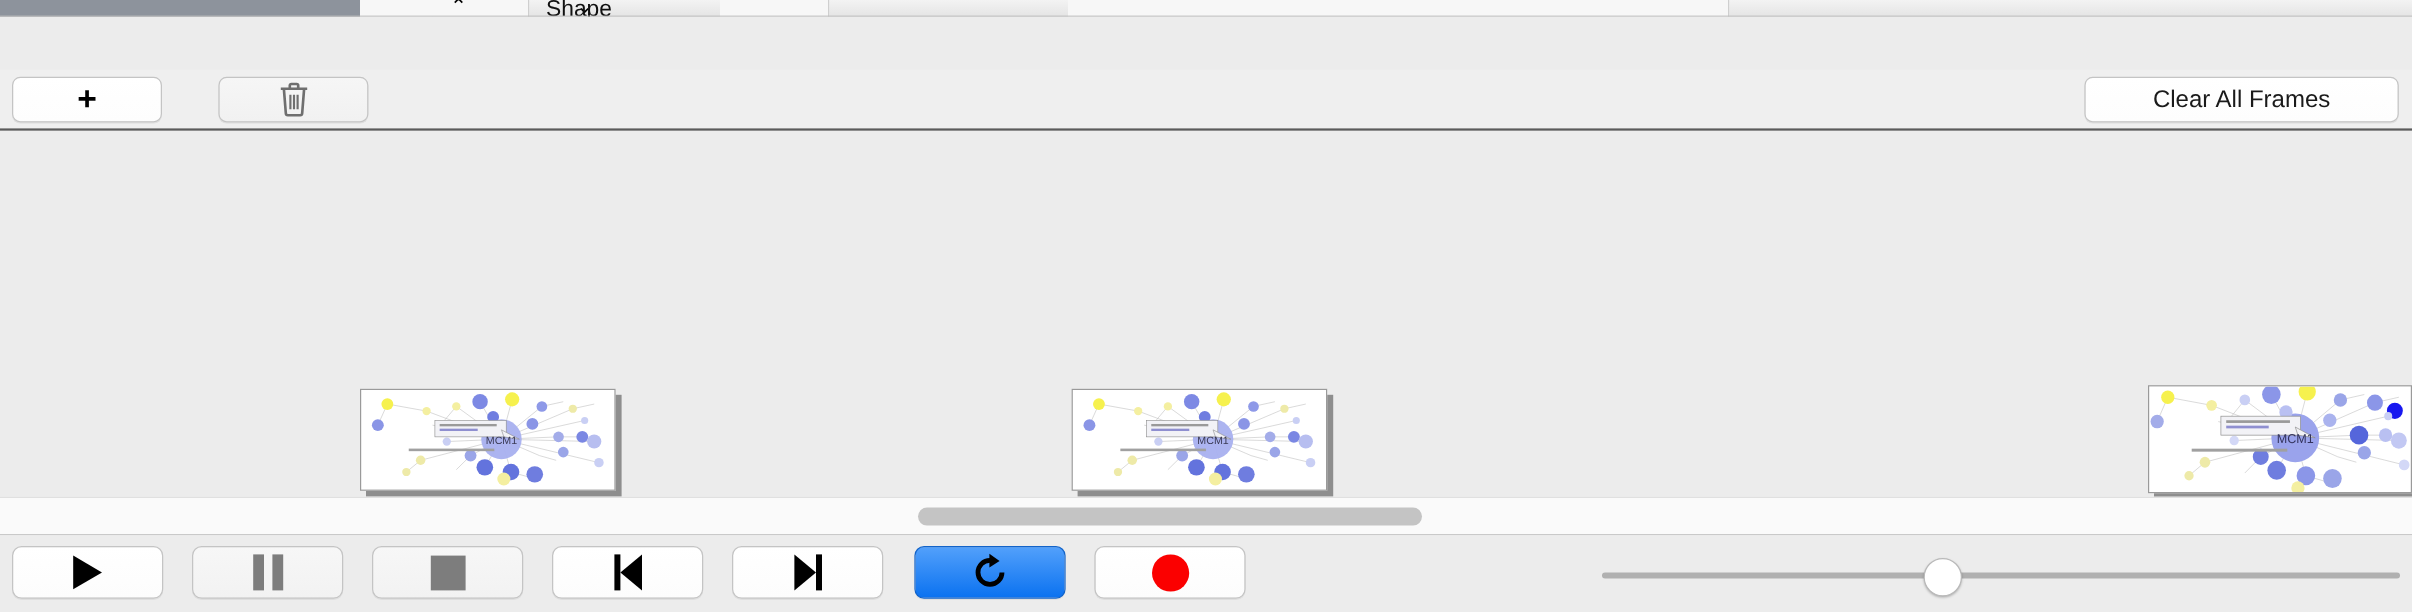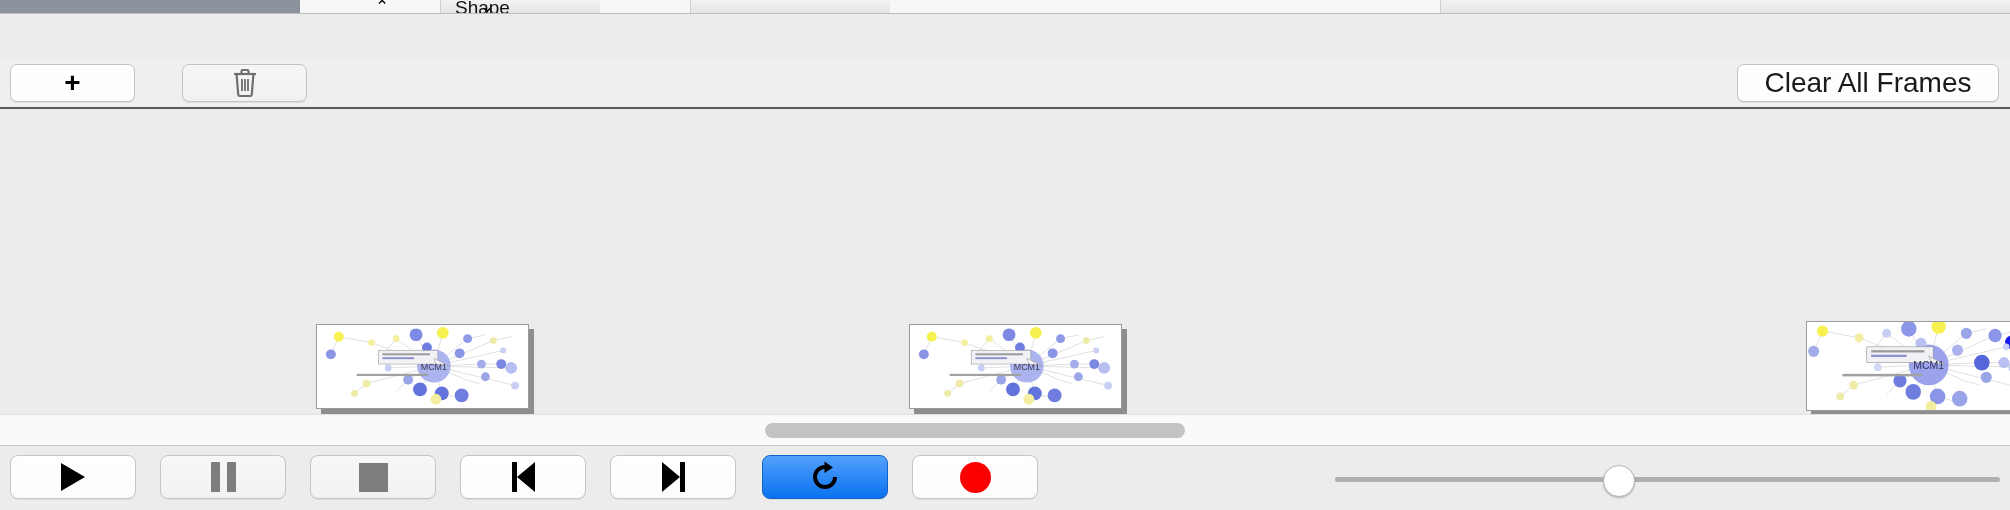--- a/index.html
+++ b/index.html
@@ -41,31 +41,31 @@
     background:#efefef;}
   .tbtn{position:absolute;top:6px;height:38px;border-radius:7px;
     border:1px solid #c4c4c4;box-sizing:border-box;
     display:flex;align-items:center;justify-content:center;cursor:default;
     box-shadow:0 1px 0 rgba(0,0,0,.07);}
   .tbtn.white{background:linear-gradient(#ffffff,#fdfdfd);}
   .tbtn.grey{background:linear-gradient(#f6f6f6,#f1f1f1);}
   #add-frame-button{left:10px;width:125px;}
   #delete-frame-button{left:182px;width:125px;}
   #clear-all-frames-button{left:1737px;width:262px;}
-  .clear-label{font-size:28px;color:#1a1a1a;}
+  .clear-label{font-size:20px;color:#1a1a1a;}
   .plus{font-size:28px;font-weight:bold;color:#000;line-height:1;}
 
   .tb-sep{position:absolute;left:0;top:107px;width:2010px;height:2px;
     background:#5b5b5b;}
 
   
   .timeline{position:absolute;left:0;top:109px;width:2010px;height:305px;
     background:#ececec;overflow:hidden;}
 
-  .frame{position:absolute;box-sizing:border-box;margin-left:16px;}
+  .frame{position:absolute;box-sizing:border-box;}
   .frame .shadow{position:absolute;left:5px;top:5px;right:-5px;bottom:-5px;
     background:#8e8e8e;}
   .frame .sheet{position:absolute;left:0;top:0;right:0;bottom:0;
     background:#ffffff;border:1px solid #9a9a9a;overflow:hidden;}
 
   .netsvg{position:absolute;left:0;top:0;width:100%;height:100%;display:block;}
 
   
   .hscroll{position:absolute;left:0;top:414px;width:2010px;height:30px;
     background:#fafafa;border-top:1px solid #e0e0e0;border-bottom:1px solid #c9c9c9;}

